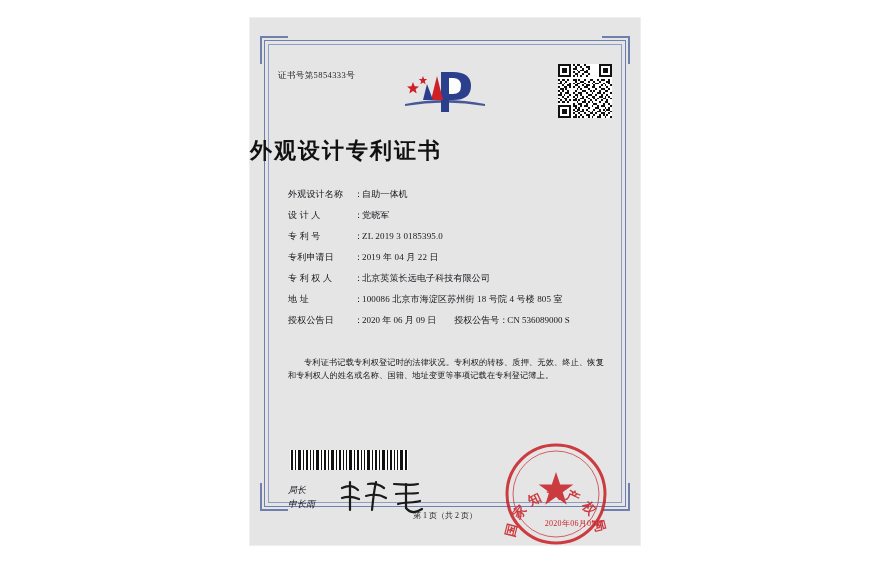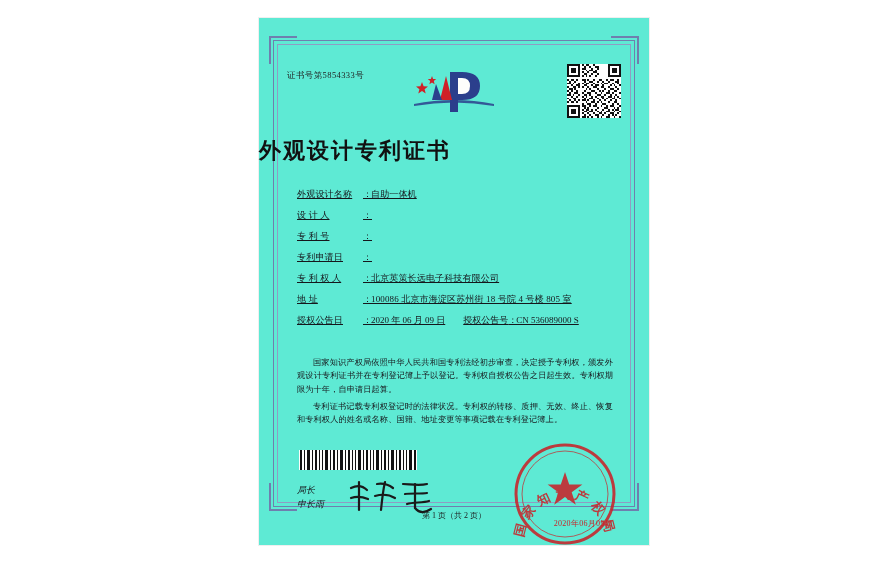--- a/index.html
+++ b/index.html
@@ -18,25 +18,25 @@
   #page {
     position: relative;
     width: 884px;
     height: 572px;
     background: #ffffff;
   }
 
   
   .sheet {
     position: absolute;
-    left: 259px;
+    left: 250px;
     top: 18px;
     width: 390px;
     height: 527px;
-    background: #5eead4;
+    background: #e5e5e5;
     box-shadow: 0 0 0 1px #efefef;
   }
 
   
   .border-outer {
     position: absolute;
     left: 14px;
     top: 22px;
     right: 14px;
     bottom: 38px;
@@ -109,21 +109,20 @@
     width: 318px;
     font-size: 9px;
     line-height: 1.05;
     color: #15171c;
   }
   .row {
     display: flex;
     align-items: flex-start;
     margin-bottom: 11.5px;
     white-space: nowrap;
-    text-decoration: underline;
   }
   .row .lbl {
     width: 66px;
     flex: 0 0 66px;
     letter-spacing: 0.2px;
   }
   .row .sep {
     width: 8px;
     flex: 0 0 8px;
   }
@@ -468,30 +467,33 @@
 
       <div class="row">
         <span class="lbl">外观设计名称</span>
         <span class="sep">：</span>
         <span class="val">自助一体机</span>
       </div>
 
       <div class="row">
         <span class="lbl">设 计 人</span>
         <span class="sep">：</span>
+        <span class="val">党晓军</span>
       </div>
 
       <div class="row">
         <span class="lbl">专 利 号</span>
         <span class="sep">：</span>
+        <span class="val">ZL 2019 3 0185395.0</span>
       </div>
 
       <div class="row">
         <span class="lbl">专利申请日</span>
         <span class="sep">：</span>
+        <span class="val">2019 年 04 月 22 日</span>
       </div>
 
       <div class="row">
         <span class="lbl">专 利 权 人</span>
         <span class="sep">：</span>
         <span class="val">北京英策长远电子科技有限公司</span>
       </div>
 
       <div class="row">
         <span class="lbl">地        址</span>
@@ -504,21 +506,20 @@
         <span class="sep">：</span>
         <span>2020 年 06 月 09 日</span>
         <span class="val2-lbl">授权公告号</span>
         <span class="sep">：</span>
         <span>CN 536089000 S</span>
       </div>
 
     </div>
 
     <div class="body-text">
-      <p>国家知识产权局依照中华人民共和国专利法经初步审查，决定授予专利权，颁发外观设计专利证书并在专利登记簿上予以登记。专利权自授权公告之日起生效。专利权期限为十年，自申请日起算。</p>
       <p>专利证书记载专利权登记时的法律状况。专利权的转移、质押、无效、终止、恢复和专利权人的姓名或名称、国籍、地址变更等事项记载在专利登记簿上。</p>
     </div>
 
     <svg class="barcode" viewBox="0 0 118 20" shape-rendering="crispEdges">
       <rect width="118" height="20" fill="#fdfdfb"></rect>
       <g fill="#111111">
         <rect x="1" y="0" width="2" height="20"></rect>
           <rect x="5" y="0" width="1" height="20"></rect>
         <rect x="8" y="0" width="3" height="20"></rect>
           <rect x="13" y="0" width="1" height="20"></rect>

